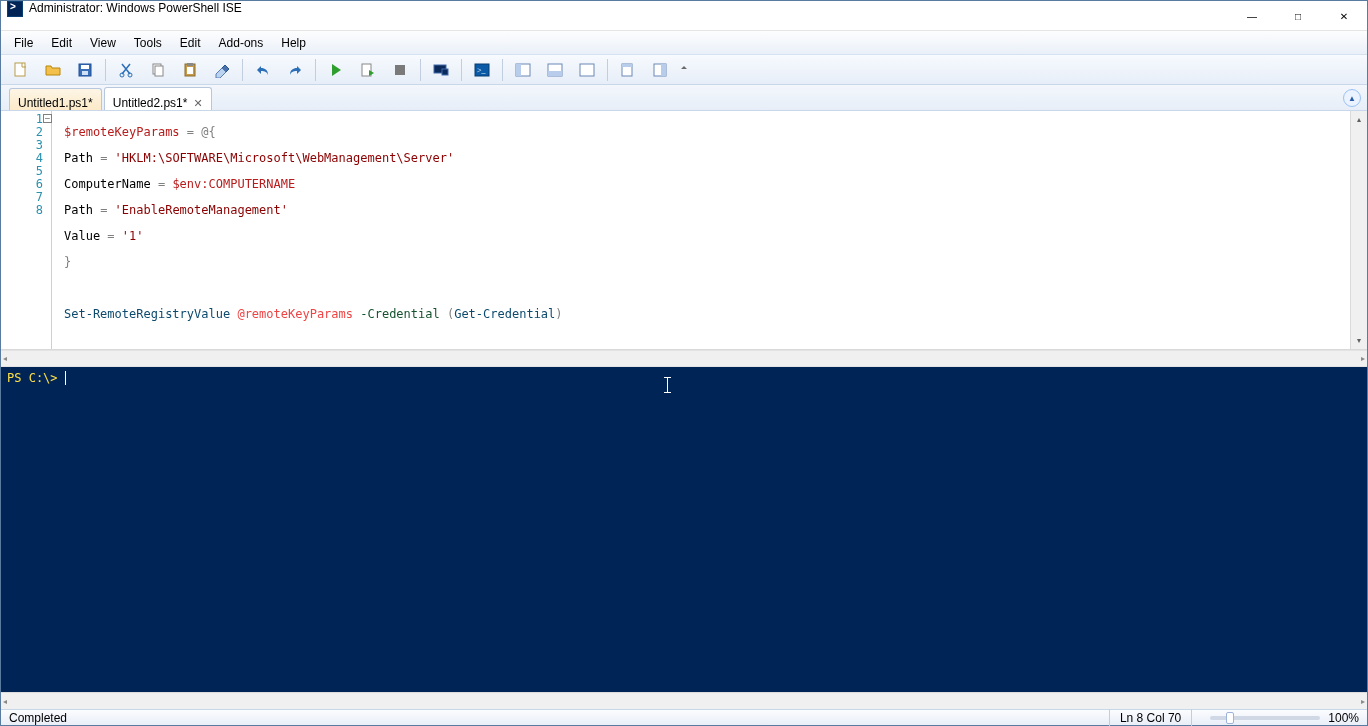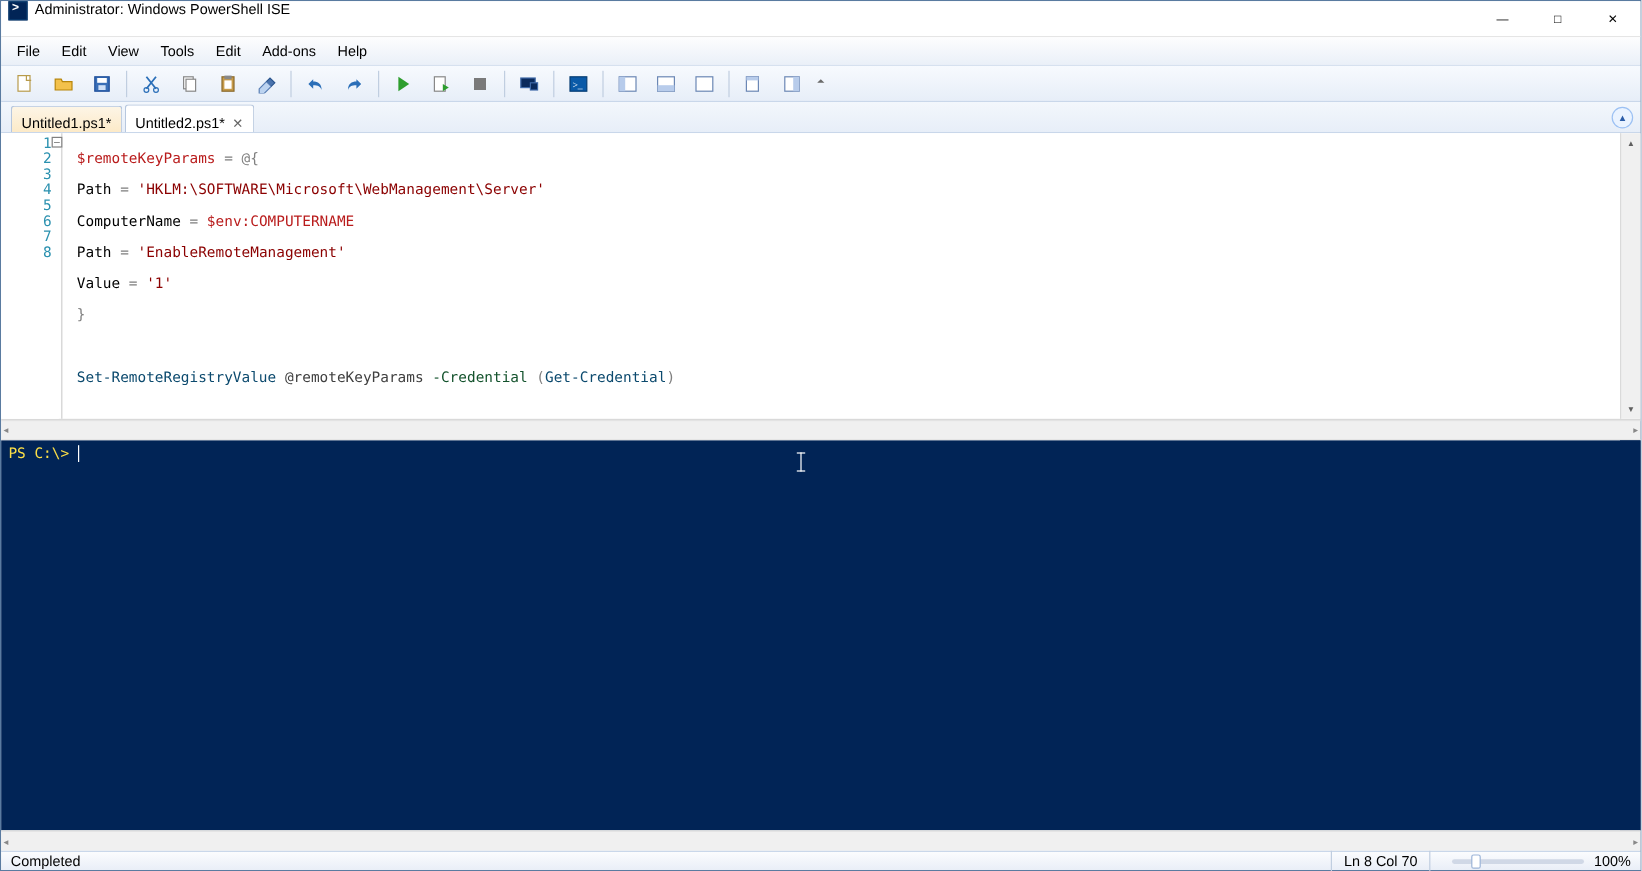--- a/index.html
+++ b/index.html
@@ -33,21 +33,21 @@
 
 
 .editor-wrap{flex:0 0 176px;display:flex;position:relative;background:#fff;border-bottom:1px solid #d9d9d9}
 .gutter{width:48px;background:#fff;border-right:none;padding:2px 6px 2px 0;text-align:right;font-family:Consolas,monospace;font-size:12px;color:#2b91af;line-height:13px;position:relative}
 .gutter .fold{position:absolute;right:-3px;top:3px;width:9px;height:9px;border:1px solid #808080;background:#fff;font-size:8px;line-height:7px;text-align:center;color:#555}
 .code{flex:1;padding:2px 0 2px 12px;font-family:Consolas,monospace;font-size:12px;line-height:13px;white-space:pre;border-left:1px solid #d0d0d0;margin-left:2px}
 .code .t-var{color:#b91c1c}
 .code .t-op{color:#808080}
 .code .t-str{color:#8b0000}
 .code .t-cmd{color:#0c4a6e}
-.code .t-splat{color:#404040}
+.code .t-splat{color:#ef4444}
 .code .t-param{color:#14532d}
 .editor-scroll{width:17px;background:#f0f0f0;border-left:1px solid #dadada;position:relative}
 .editor-scroll:before{content:"";position:absolute;top:0;left:0;right:0;height:17px;display:block}
 .editor-scroll .up,.editor-scroll .dn{height:17px;display:flex;align-items:center;justify-content:center;color:#606060;font-size:8px}
 .editor-scroll .dn{position:absolute;bottom:0;left:0;right:0}
 
 
 .hscroll{height:17px;background:#f0f0f0;border-top:1px solid #e3e3e3;border-bottom:1px solid #e3e3e3;display:flex;align-items:center;justify-content:space-between;padding:0 2px;color:#888;font-size:8px}
 
 

